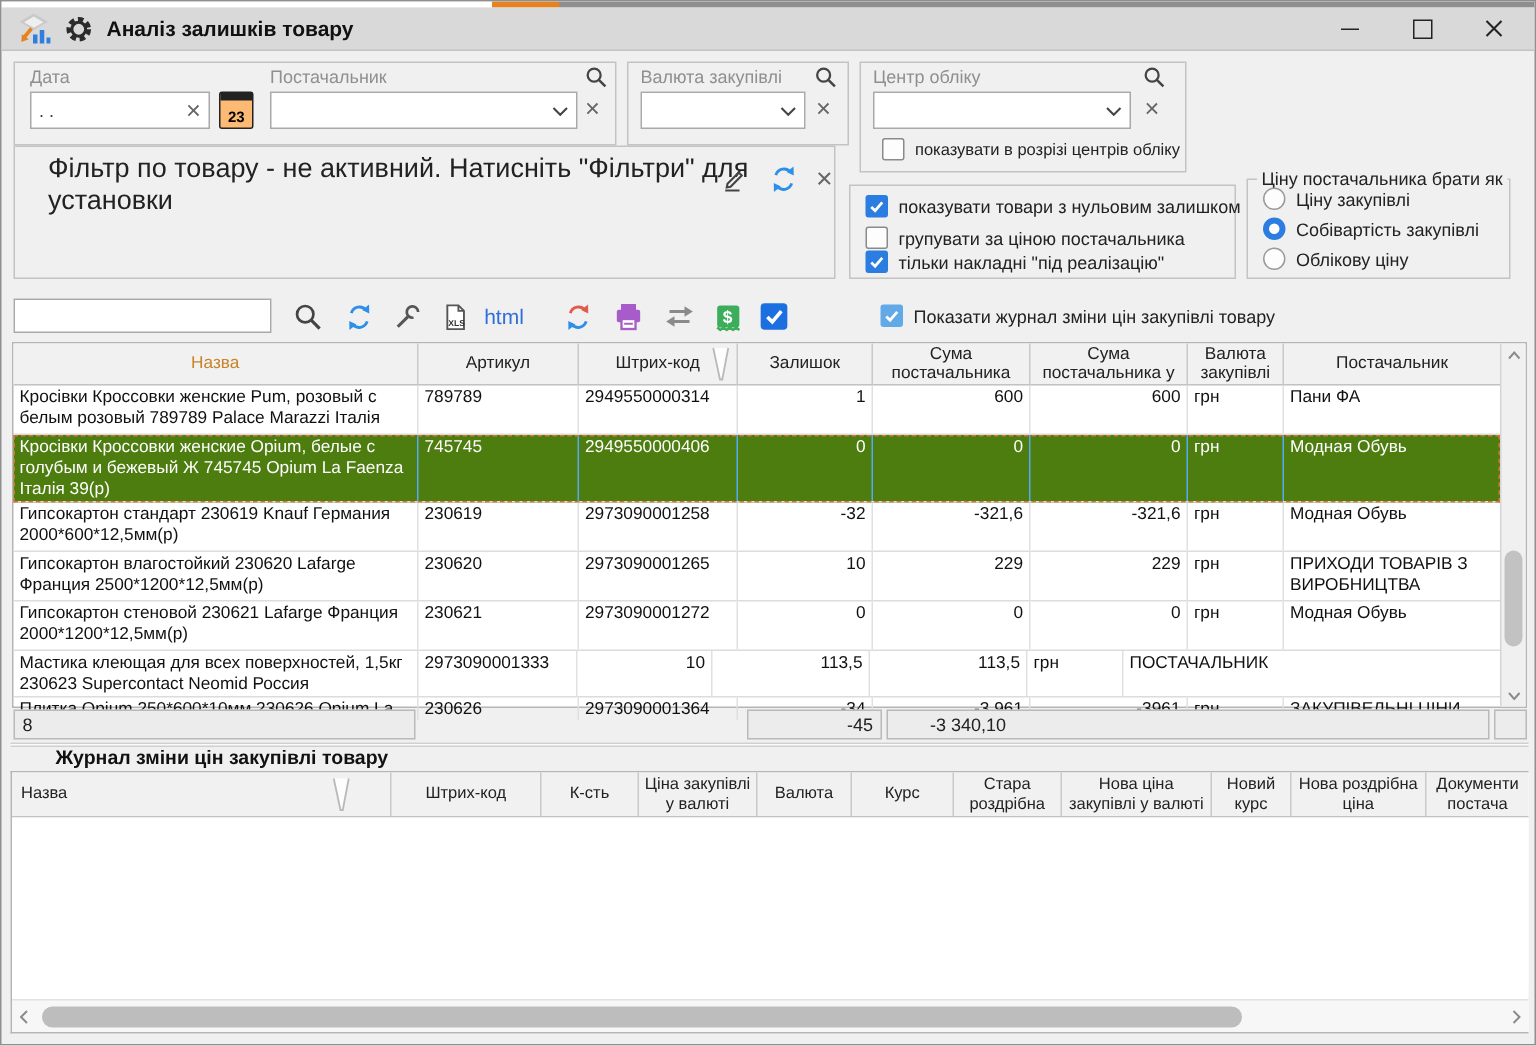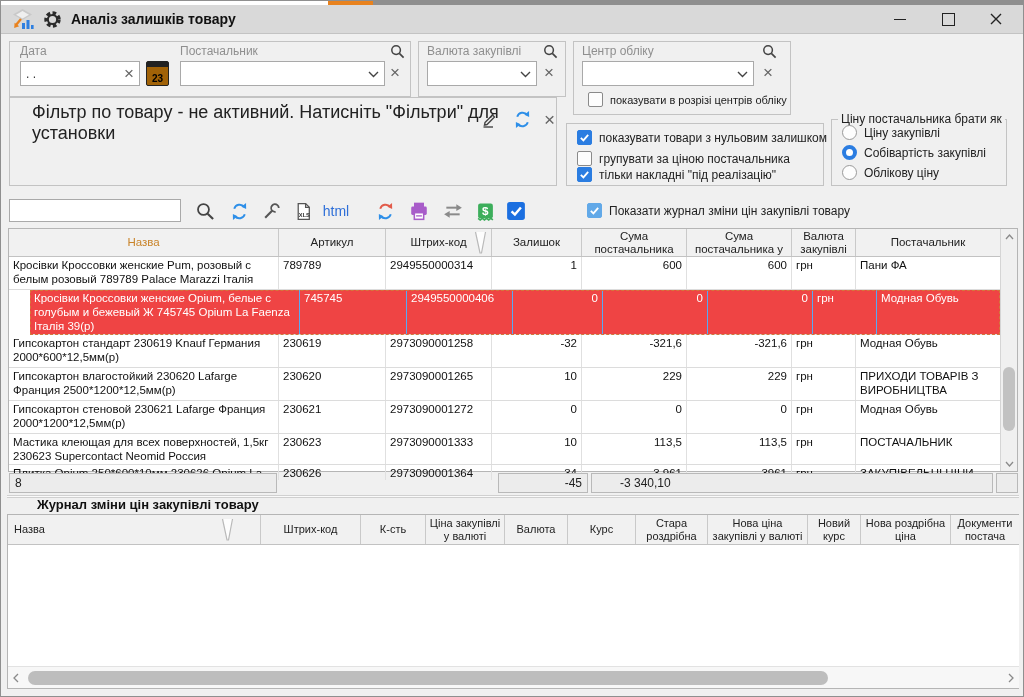--- a/index.html
+++ b/index.html
@@ -17,21 +17,21 @@
   .wc-max::after{content:"";position:absolute;left:1px;top:1px;width:11px;height:11px;border:1.4px solid #222;}
   .wc-close svg{display:block;}
   
   .gbox{position:absolute;border:1px solid #c3c3c3;}
   .flabel{position:absolute;font-size:12px;color:#8f8f8f;white-space:nowrap;}
   .tinput,.combo{position:absolute;background:#fff;border:1px solid #a9a9a9;height:25px;
     display:flex;align-items:center;font-size:12px;color:#333;padding:0 5px;}
   .combo .chev{margin-left:auto;}
   .xglyph{font-size:17px;color:#666;line-height:1;cursor:default;}
   .icon-abs{position:absolute;display:flex;align-items:center;justify-content:center;}
-  .cal-btn{position:absolute;width:23px;height:25px;background:#a16207;border:1.6px solid #222;border-radius:2px;
+  .cal-btn{position:absolute;width:23px;height:25px;background:#fdba74;border:1.6px solid #222;border-radius:2px;
     font-size:10px;font-weight:bold;display:flex;align-items:flex-end;justify-content:center;padding-bottom:1px;}
   .cal-btn::before{content:"";position:absolute;top:0;left:0;right:0;height:5px;background:#222;}
   .note-text{position:absolute;font-size:10px;line-height:1.4;color:#333;}
   .filter-text{position:absolute;font-size:18px;color:#222;}
   
   .chk-row{position:absolute;display:flex;align-items:center;gap:7px;font-size:12px;color:#222;white-space:nowrap;}
   .chk{width:15px;height:15px;border:1px solid #8a8a8a;background:#fdfdfd;border-radius:2px;
     display:flex;align-items:center;justify-content:center;flex:none;}
   .chk.on{background:#2b7de1;border-color:#2b7de1;}
   .chk.on.lite{background:#62a9e8;border-color:#62a9e8;}
@@ -45,21 +45,21 @@
   
   .mtable{position:absolute;left:7px;top:227px;width:1010px;height:244px;background:#fff;border:1px solid #b5b5b5;display:flex;}
   .mcols{width:992px;display:flex;flex-direction:column;}
   .mhead{display:flex;height:28px;background:#f1f1f1;border-bottom:1px solid #c2c2c2;flex:none;}
   .mh{font-size:11.5px;color:#222;display:flex;align-items:center;justify-content:center;text-align:center;
     border-right:1px solid #c9c9c9;line-height:1.1;position:relative;padding:0 2px;}
   .mh.name{color:#c9842a;}
   .trow{display:flex;border-bottom:1px solid #dcdcdc;flex:none;overflow:hidden;}
   .td{font-size:11.5px;color:#111;border-right:1px solid #e0e0e0;padding:1px 4px;line-height:1.22;overflow:hidden;}
   .td.num{text-align:right;}
-  .trow.sel{background:#ef4444;outline:1px dashed #d4763b;outline-offset:-1px;margin-left:21px;}
+  .trow.sel{background:#4d7c0f;outline:1px dashed #d4763b;outline-offset:-1px;}
   .trow.sel .td{color:#fff;border-right-color:#56aaf4;}
   .c0{width:270px;}.c1{width:107px;}.c2{width:106px;}.c3{width:90px;}.c4{width:105px;}
   .c5{width:105px;}.c6{width:64px;}.c7{flex:1;border-right:none!important;}
   
   .vscroll{width:17px;background:#f0f0f0;border-left:1px solid #d5d5d5;position:relative;flex:none;}
   .vthumb{position:absolute;left:2px;right:2px;top:138px;height:64px;background:#c2c2c2;border-radius:6px;}
   .sarrow{position:absolute;left:0;width:100%;height:15px;display:flex;align-items:center;justify-content:center;}
   
   .sumbox{position:absolute;height:20px;background:#ececec;border:1px solid #b9b9b9;font-size:12px;color:#222;
     display:flex;align-items:center;padding:0 5px;}
@@ -379,21 +379,20 @@
         <div class="td c2">2973090001272</div>
         <div class="td c3 num">0</div>
         <div class="td c4 num">0</div>
         <div class="td c5 num">0</div>
         <div class="td c6">грн</div>
         <div class="td c7">Модная Обувь</div>
       </div>
 
       <div class="trow" style="height:31px;">
         <div class="td c0">Мастика клеющая для всех поверхностей, 1,5кг 230623 Supercontact Neomid Россия</div>
-        <div class="td c1">230623</div>
         <div class="td c2">2973090001333</div>
         <div class="td c3 num">10</div>
         <div class="td c4 num">113,5</div>
         <div class="td c5 num">113,5</div>
         <div class="td c6">грн</div>
         <div class="td c7">ПОСТАЧАЛЬНИК</div>
       </div>
 
       <div class="trow" style="height:15px;border-bottom:none;">
         <div class="td c0">Плитка Opium 250*600*10мм 230626 Opium La</div>

